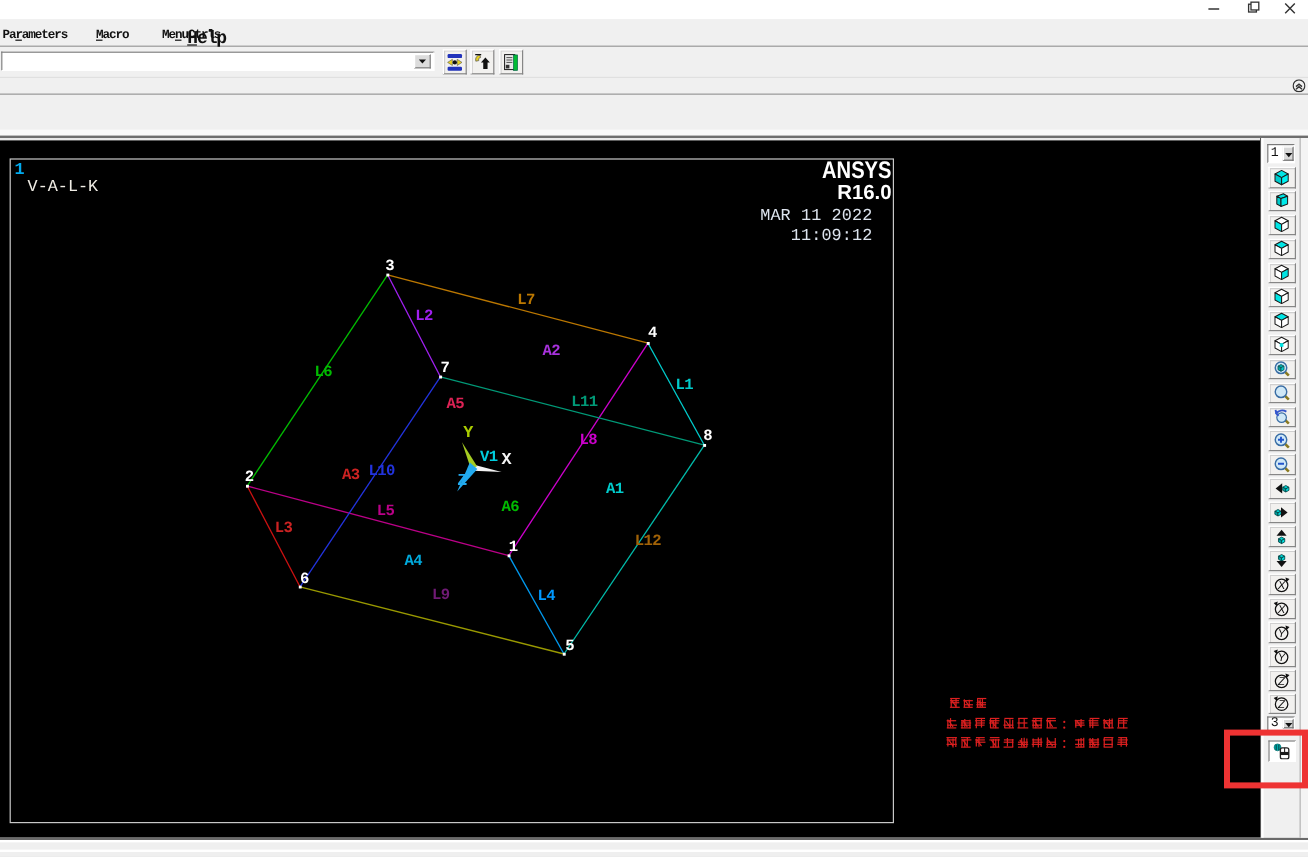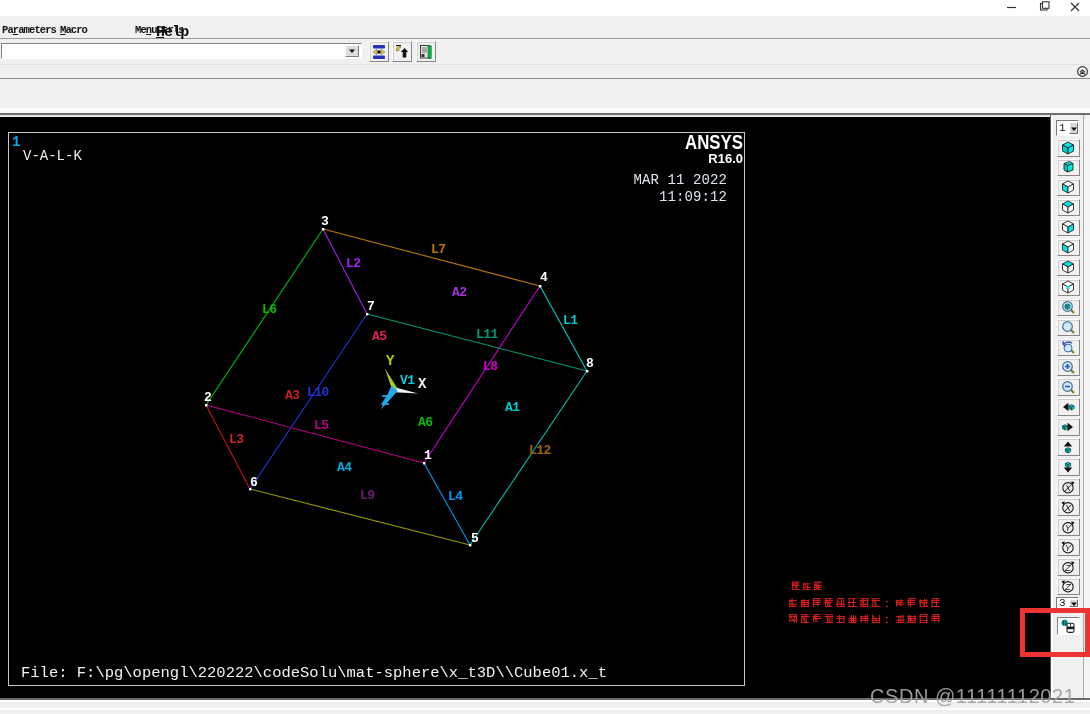--- a/index.html
+++ b/index.html
@@ -20,21 +20,21 @@
 <div id="root">
 <div class="abs" style="left:0;top:0;width:1090px;height:16px;background:#ffffff;"></div>
 <svg class="abs" style="left:1000px;top:0;" width="90" height="16" viewBox="0 0 90 16">
 <line x1="7" y1="7.5" x2="16" y2="7.5" stroke="#333" stroke-width="1.2"></line>
 <rect x="40.5" y="3.5" width="6.5" height="6.5" fill="none" stroke="#333" stroke-width="1.1"></rect>
 <rect x="42.5" y="1.8" width="6.5" height="6.5" fill="#fff" stroke="#333" stroke-width="1.1"></rect>
 <path d="M71 3 L79 11 M79 3 L71 11" stroke="#333" stroke-width="1.2"></path>
 </svg>
 <div class="abs" style="left:0;top:16px;width:1090px;height:23px;background:#f0f0f0;border-bottom:1px solid #9a9a9a;"></div>
 <div class="abs mono" style="left:2px;top:24px;font-size:10.5px;font-weight:bold;letter-spacing:-0.9px;color:#111;">Pa<u>r</u>ameters</div>
-<div class="abs mono" style="left:60px;top:24px;font-size:10.5px;font-weight:bold;letter-spacing:-0.9px;color:#111;text-align:center;"><u>M</u>acro</div>
+<div class="abs mono" style="left:80px;top:24px;font-size:10.5px;font-weight:bold;letter-spacing:-0.9px;color:#111;text-align:center;"><u>M</u>acro</div>
 <div class="abs mono" style="left:106px;top:24px;font-size:10.5px;font-weight:bold;letter-spacing:-0.9px;color:#111;padding-left:29px;">Me<u>n</u>uCtrls</div>
 <div class="abs mono" style="left:156px;top:24px;font-size:15px;font-weight:bold;letter-spacing:-0.9px;color:#111;"><u>H</u>elp</div>
 <div class="abs" style="left:0;top:41px;width:1090px;height:23px;background:#f0f0f0;"></div>
 <div class="abs sunken" style="left:1px;top:43px;width:361px;height:16px;"></div>
 <div class="abs" style="left:345px;top:45px;width:14px;height:12px;background:#dcdcdc;border-top:1px solid #fff;border-left:1px solid #fff;border-right:1px solid #808080;border-bottom:1px solid #808080;">
 <svg style="display:block" width="12" height="10" viewBox="0 0 12 10">
         <polygon points="3,3.5 9,3.5 6,7" fill="#111"></polygon>
       </svg>
     </div>
 <div class="btn3d" style="left:369px;top:41px;width:20px;height:21px;"></div>
@@ -282,23 +282,22 @@
         <line x1="931.5" y1="616.6" x2="939.8" y2="616.6"></line>
         <line x1="931.3" y1="618.5" x2="939.0" y2="618.5"></line>
         <line x1="931.0" y1="620.3" x2="939.7" y2="620.3"></line>
         <line x1="934.3" y1="614.8" x2="934.3" y2="622.2"></line>
         <line x1="938.7" y1="614.9" x2="938.7" y2="622.2"></line>
       </g>
     </svg>
 <div class="abs mono" style="left:12px;top:134px;font-size:14px;color:#00aaee;font-weight:bold;">1</div>
 <div class="abs mono" style="left:23px;top:148px;font-size:14px;color:#f0ede5;">V-A-L-K</div>
 <div class="abs" style="right:347px;top:131px;font-size:20px;font-weight:bold;color:#fff;transform:scaleX(0.84);transform-origin:right;">ANSYS</div>
-<div class="abs" style="right:347px;top:151px;font-size:13px;font-weight:bold;color:#fff;">R16.0</div>
+<div class="abs" style="right:347px;top:151px;font-size:17px;font-weight:bold;color:#fff;">R16.0</div>
 <div class="abs mono" style="right:363px;top:172px;font-size:14px;letter-spacing:0.1px;color:#dde4ee;text-align:right;line-height:16.5px;">MAR&nbsp;11&nbsp;2022<br>11:09:12</div>
-<div class="abs mono" style="left:21px;top:664px;font-size:15.5px;color:#f2f2f2;letter-spacing:0px;">File: F:\pg\opengl\220222\codeSolu\mat-sphere\x_t3D\\Cube01.x_t</div>
 <div class="glabel" style="left:563px;top:315px;color:#00cccc;">L1</div>
 <div class="glabel" style="left:346px;top:258px;color:#a020f0;">L2</div>
 <div class="glabel" style="left:229px;top:434px;color:#cc2222;">L3</div>
 <div class="glabel" style="left:448px;top:491px;color:#0099ff;">L4</div>
 <div class="glabel" style="left:314px;top:420px;color:#bb0088;">L5</div>
 <div class="glabel" style="left:262px;top:304px;color:#00bb00;">L6</div>
 <div class="glabel" style="left:431px;top:244px;color:#bb7700;">L7</div>
 <div class="glabel" style="left:483px;top:361px;color:#cc00cc;">L8</div>
 <div class="glabel" style="left:360px;top:490px;color:#701a75;">L9</div>
 <div class="glabel" style="left:307px;top:387px;color:#2233dd;">L10</div>
@@ -489,13 +488,12 @@
     </div>
 <div class="abs" style="left:1057px;top:617px;width:23px;height:18px;background:#ffffff;border-top:1px solid #808080;border-left:1px solid #808080;border-right:1px solid #fff;border-bottom:1px solid #fff;"></div>
 <svg class="abs" style="left:1061px;top:619px;" width="15" height="14" viewBox="0 0 15 14">
 <circle cx="3.6" cy="3.8" r="2.9" fill="#00a9a9" stroke="#066" stroke-width="0.5"></circle>
 <path d="M2.5 1.5 V6.2 M4.7 1.5 V6.2" stroke="#033" stroke-width="0.7"></path>
 <rect x="6" y="4.2" width="7" height="9.2" rx="1.6" fill="#fff" stroke="#222" stroke-width="1.1"></rect>
 <line x1="9.5" y1="4.2" x2="9.5" y2="7.6" stroke="#222" stroke-width="0.9"></line>
 <rect x="6" y="7.6" width="7" height="2.6" fill="#1a1a1a"></rect>
 </svg>
 <div class="abs" style="left:1020px;top:608px;width:70px;height:49px;border:5px solid #ee3333;"></div>
-<div class="abs" style="left:870px;top:684.5px;font-size:20px;color:rgba(160,160,160,0.95);letter-spacing:0.55px;">CSDN @11111112021</div>
 </div>
 </body></html>

